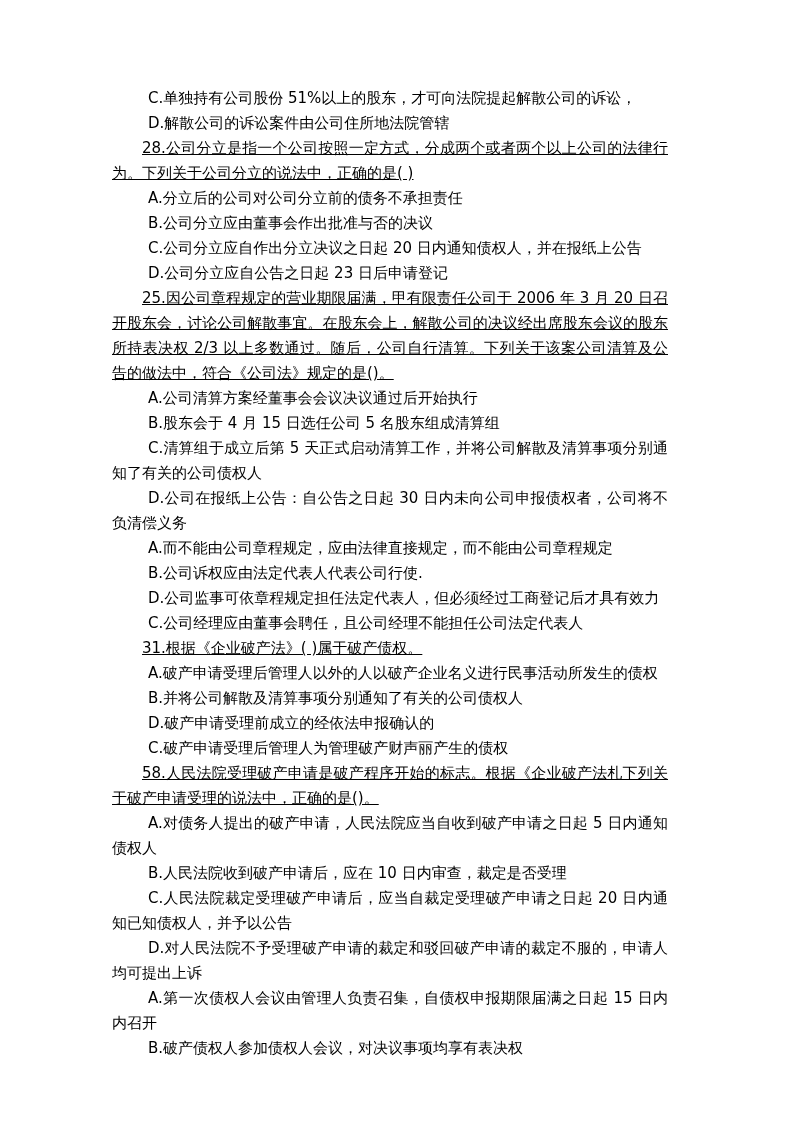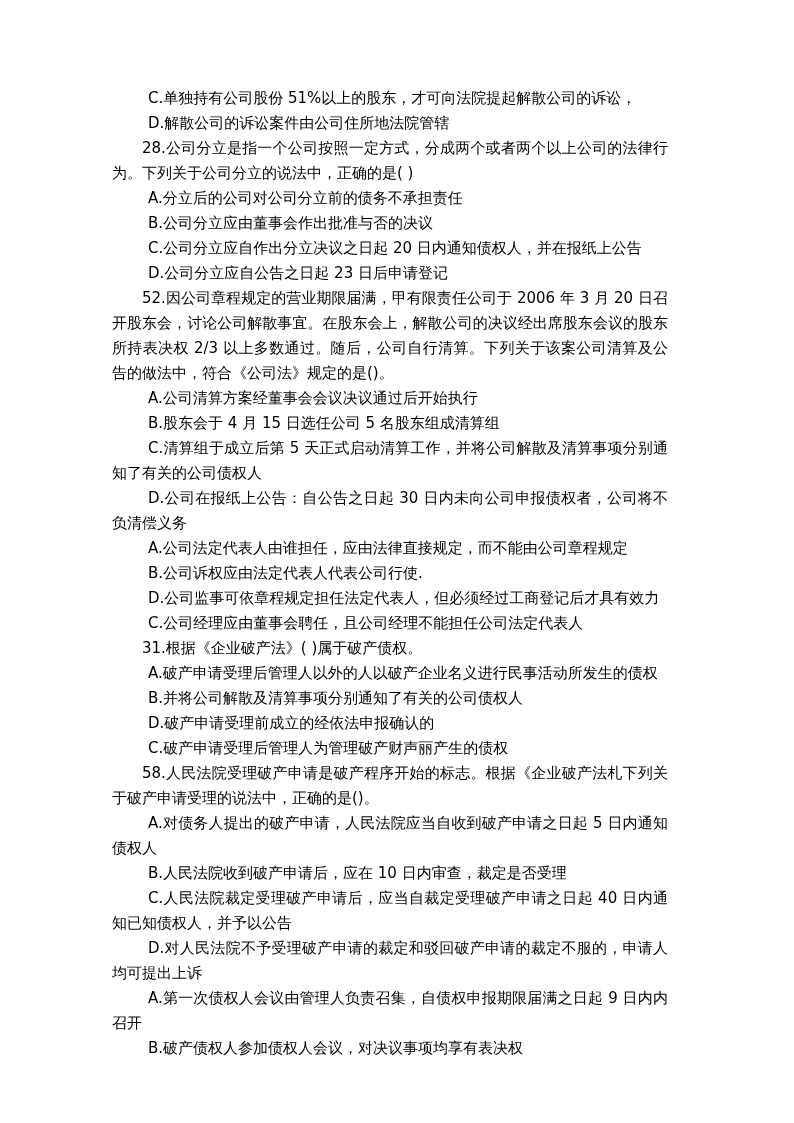--- a/index.html
+++ b/index.html
@@ -28,20 +28,21 @@
     color: #000000;
     letter-spacing: 0px;
     white-space: pre-wrap;
     word-break: break-all;
     text-align: justify;
     text-justify: inter-character;
   }
   
   .para-q {
     text-indent: 2em;
+    text-decoration: underline;
   }
   
   .para-opt {
     text-indent: 2.4em;
   }
   .block {
     margin: 0;
     padding: 0;
   }
 </style>
@@ -51,36 +52,36 @@
 <div class="page">
   <div class="content">
     <div id="blocks-container">
         <p class="line block para-opt">C.单独持有公司股份 51%以上的股东，才可向法院提起解散公司的诉讼，</p>
         <p class="line block para-opt">D.解散公司的诉讼案件由公司住所地法院管辖</p>
         <p class="line block para-q">28.公司分立是指一个公司按照一定方式，分成两个或者两个以上公司的法律行为。下列关于公司分立的说法中，正确的是( )</p>
         <p class="line block para-opt">A.分立后的公司对公司分立前的债务不承担责任</p>
         <p class="line block para-opt">B.公司分立应由董事会作出批准与否的决议</p>
         <p class="line block para-opt">C.公司分立应自作出分立决议之日起 20 日内通知债权人，并在报纸上公告</p>
         <p class="line block para-opt">D.公司分立应自公告之日起 23 日后申请登记</p>
-        <p class="line block para-q">52.因公司章程规定的营业期限届满，甲有限责任公司于 2006 年 3 月 20 日召开股东会，讨论公司解散事宜。在股东会上，解散公司的决议经出席股东会议的股东所持表决权 2/3 以上多数通过。随后，公司自行清算。下列关于该案公司清算及公告的做法中，符合《公司法》规定的是()。</p>
+        <p class="line block para-q">25.因公司章程规定的营业期限届满，甲有限责任公司于 2006 年 3 月 20 日召开股东会，讨论公司解散事宜。在股东会上，解散公司的决议经出席股东会议的股东所持表决权 2/3 以上多数通过。随后，公司自行清算。下列关于该案公司清算及公告的做法中，符合《公司法》规定的是()。</p>
         <p class="line block para-opt">A.公司清算方案经董事会会议决议通过后开始执行</p>
         <p class="line block para-opt">B.股东会于 4 月 15 日选任公司 5 名股东组成清算组</p>
         <p class="line block para-opt">C.清算组于成立后第 5 天正式启动清算工作，并将公司解散及清算事项分别通知了有关的公司债权人</p>
         <p class="line block para-opt">D.公司在报纸上公告：自公告之日起 30 日内未向公司申报债权者，公司将不负清偿义务</p>
-        <p class="line block para-opt">A.公司法定代表人由谁担任，应由法律直接规定，而不能由公司章程规定</p>
+        <p class="line block para-opt">A.而不能由公司章程规定，应由法律直接规定，而不能由公司章程规定</p>
         <p class="line block para-opt">B.公司诉权应由法定代表人代表公司行使.</p>
         <p class="line block para-opt">D.公司监事可依章程规定担任法定代表人，但必须经过工商登记后才具有效力</p>
         <p class="line block para-opt">C.公司经理应由董事会聘任，且公司经理不能担任公司法定代表人</p>
         <p class="line block para-q">31.根据《企业破产法》( )属于破产债权。</p>
         <p class="line block para-opt">A.破产申请受理后管理人以外的人以破产企业名义进行民事活动所发生的债权</p>
         <p class="line block para-opt">B.并将公司解散及清算事项分别通知了有关的公司债权人</p>
         <p class="line block para-opt">D.破产申请受理前成立的经依法申报确认的</p>
         <p class="line block para-opt">C.破产申请受理后管理人为管理破产财声丽产生的债权</p>
         <p class="line block para-q">58.人民法院受理破产申请是破产程序开始的标志。根据《企业破产法札下列关于破产申请受理的说法中，正确的是()。</p>
         <p class="line block para-opt">A.对债务人提出的破产申请，人民法院应当自收到破产申请之日起 5 日内通知债权人</p>
         <p class="line block para-opt">B.人民法院收到破产申请后，应在 10 日内审查，裁定是否受理</p>
-        <p class="line block para-opt">C.人民法院裁定受理破产申请后，应当自裁定受理破产申请之日起 40 日内通知已知债权人，并予以公告</p>
+        <p class="line block para-opt">C.人民法院裁定受理破产申请后，应当自裁定受理破产申请之日起 20 日内通知已知债权人，并予以公告</p>
         <p class="line block para-opt">D.对人民法院不予受理破产申请的裁定和驳回破产申请的裁定不服的，申请人均可提出上诉</p>
-        <p class="line block para-opt">A.第一次债权人会议由管理人负责召集，自债权申报期限届满之日起 9 日内内召开</p>
+        <p class="line block para-opt">A.第一次债权人会议由管理人负责召集，自债权申报期限届满之日起 15 日内内召开</p>
         <p class="line block para-opt">B.破产债权人参加债权人会议，对决议事项均享有表决权</p>
       </div>
   </div>
 </div>
 
 </body></html>

